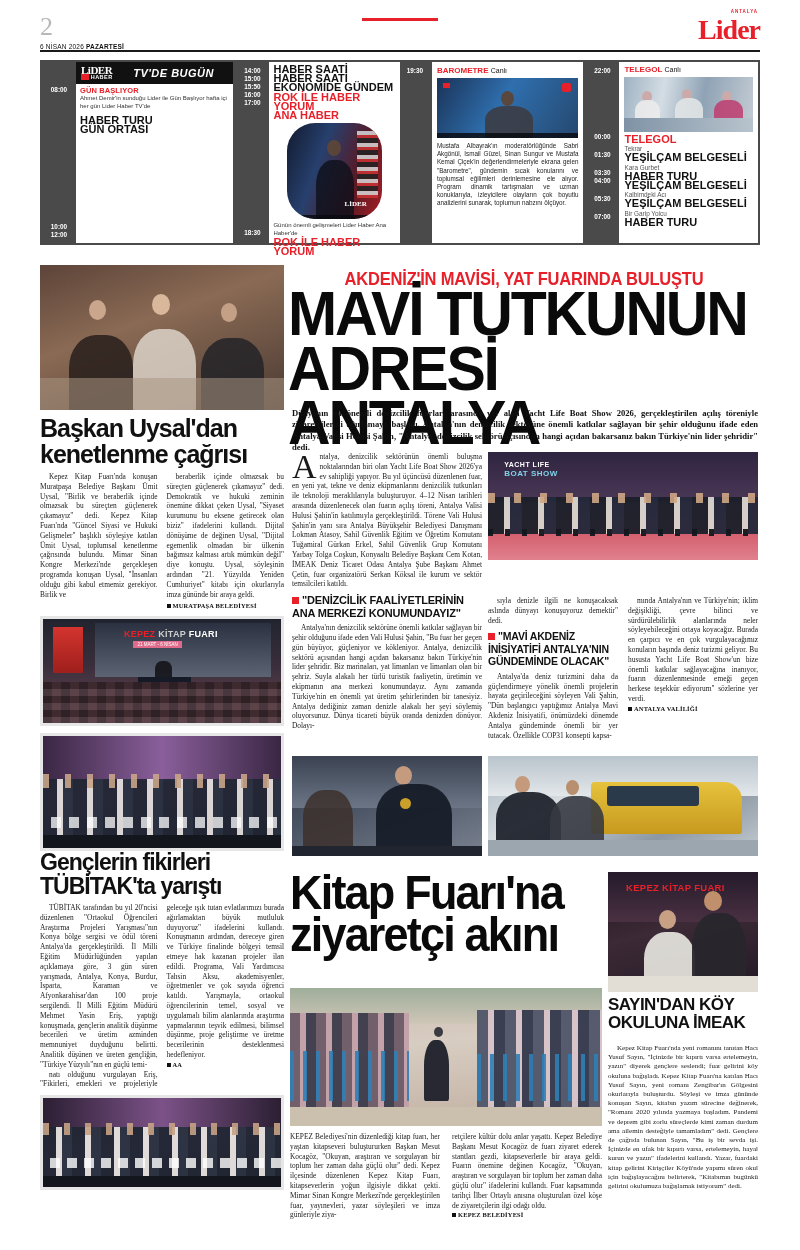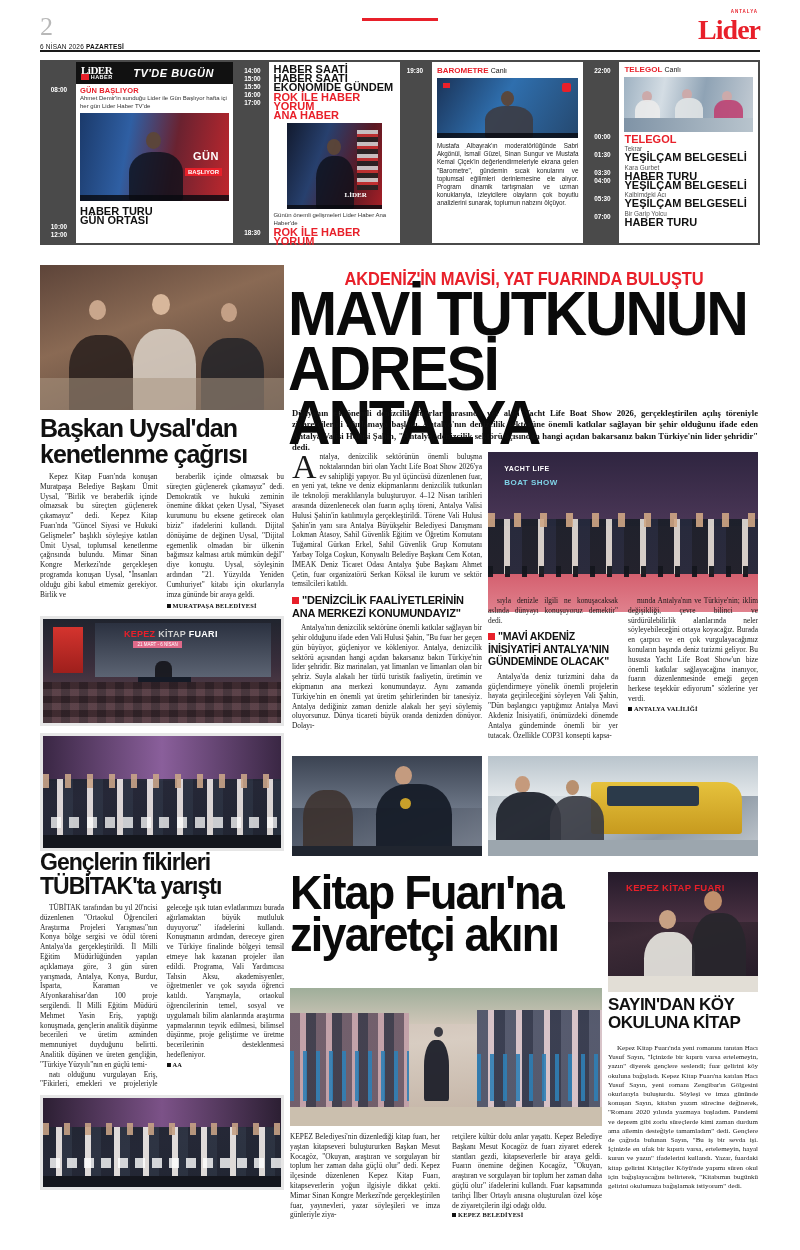--- a/index.html
+++ b/index.html
@@ -158,21 +158,21 @@
     font-family:"Liberation Serif", serif;
     float:left; font-size:34px; line-height:26px; padding:2px 3px 0 0; font-weight:400;
   }
   .subhead {
     font-weight:700; font-size:11px; line-height:12.5px; color:#111; letter-spacing:-.2px;
     margin:5px 0 4px 0;
   }
   .subhead .sq { display:inline-block; width:7px; height:7px; background:#e8202a; margin-right:3px; }
 
   .ph-opening {
-    position:absolute; left:488px; top:452px; width:270px; height:160px;
+    position:absolute; left:488px; top:452px; width:270px; height:108px;
     overflow:hidden; background:linear-gradient(180deg,#3a2c4a 0%,#6d4b63 40%,#c06070 72%,#d8707e 100%);
   }
   .right-body { position:absolute; left:488px; top:596px; width:270px; }
   .rb2 { column-count:2; column-gap:10px; }
 
   .ph-coast {
     position:absolute; left:292px; top:756px; width:190px; height:100px;
     overflow:hidden; background:linear-gradient(160deg,#2e3542 0%,#4c5565 45%,#7a8290 100%);
   }
   .ph-boat {
@@ -235,27 +235,20 @@
         <div class="lider-bar">
           <div class="lider-logo">
             <div class="l1"><span>LiDER</span></div>
             <div class="l2"><span class="redbox">■■</span><span>HABER</span></div>
           </div>
           <div class="tvbugun">TV'DE BUGÜN</div>
         </div>
         <div class="pad">
           <div class="prog-title">GÜN BAŞLIYOR</div>
           <div class="prog-desc">Ahmet Demir'in sunduğu Lider ile Gün Başlıyor hafta içi her gün Lider Haber TV'de</div>
-        </div>
-        <div class="photo ph-studio1" style="height:88px;margin:3px 4px 0 4px;width:auto;">
-          <div class="head" style="left:44%;top:22%;width:15px;height:17px;"></div>
-          <div class="silh" style="left:33%;top:44%;width:36%;height:56%;"></div>
-          <div style="position:absolute;right:7%;top:42%;color:#fff;font-weight:800;font-size:11px;letter-spacing:.5px;">GÜN</div>
-          <div style="position:absolute;right:5%;top:62%;background:#e8202a;color:#fff;font-weight:800;font-size:6px;padding:1px 3px;">BAŞLIYOR</div>
-          <div class="tick"></div>
         </div>
         <div class="pad" style="margin-top:4px">
           <div class="listline">HABER TURU</div>
           <div class="listline">GÜN ORTASI</div>
         </div>
       </div>
     </div>
 
     <div class="tvcol c2">
       <div class="timecol">
@@ -268,21 +261,21 @@
         <div class="sp"></div>
         <div class="t">18:30</div>
         <div style="height:6px"></div>
       </div>
       <div class="tvbody" style="padding:3px 4px 0 4px;">
         <div class="listline">HABER SAATİ</div>
         <div class="listline">HABER SAATİ</div>
         <div class="listline">EKONOMİDE GÜNDEM</div>
         <div class="listline red">ROK İLE HABER YORUM</div>
         <div class="listline red">ANA HABER</div>
-        <div class="photo ph-studio2" style="height:86px;margin:3px 14px 0 14px;width:auto;">
+        <div class="photo ph-studio2" style="height:96px;margin:3px 14px 0 14px;width:auto;border-radius:28px;">
           <div class="head" style="left:42%;top:18%;width:14px;height:16px;"></div>
           <div class="silh" style="left:30%;top:38%;width:40%;height:62%;"></div>
           <div style="position:absolute;right:4%;top:8%;bottom:22%;width:22%;background:repeating-linear-gradient(180deg,#d9d9d9 0 4px,#c33 4px 7px,#222 7px 12px);opacity:.85"></div>
           <div style="position:absolute;right:16%;bottom:12%;color:#fff;font-family:'Liberation Serif',serif;font-weight:700;font-size:7px;">LİDER</div>
           <div class="tick" style="height:4px"></div>
         </div>
         <div class="prog-desc" style="margin-top:3px">Günün önemli gelişmeleri Lider Haber Ana Haber'de</div>
         <div class="listline red" style="margin-top:1px">ROK İLE HABER YORUM</div>
       </div>
       <div class="timecol" style="width:30px">
@@ -516,21 +509,21 @@
     <div style="position:absolute;left:12%;top:8%;color:#e8202a;font-weight:800;font-size:9.5px;letter-spacing:.3px;">KEPEZ KİTAP FUARI</div>
     <div class="head" style="left:34%;top:32%;width:17px;height:19px;background:#c8a184"></div>
     <div class="silh" style="left:24%;top:50%;width:34%;height:52%;background:rgba(225,223,218,.95)"></div>
     <div class="head" style="left:64%;top:16%;width:18px;height:20px;background:#c08f6b"></div>
     <div class="silh" style="left:56%;top:34%;width:36%;height:68%;background:rgba(40,38,44,.95)"></div>
     <div style="position:absolute;left:0;right:0;bottom:0;height:13%;background:#e2ded6"></div>
   </div>
 
   <div class="sayin-h2">
     <div>SAYIN'DAN KÖY</div>
-    <div>OKULUNA  KİTAP</div>
+    <div>OKULUNA  İMEAK</div>
   </div>
 
   <div class="sayin-body">
     <div class="bodytext" style="font-size:7px;line-height:9.2px;">
       <p>Kepez Kitap Fuarı'nda yeni romanını tanıtan Hacı Yusuf Sayın, "İçinizde bir kıpırtı varsa ertelemeyin, yazın" diyerek gençlere seslendi; fuar gelirini köy okuluna bağışladı. Kepez Kitap Fuarı'na katılan Hacı Yusuf Sayın, yeni romanı Zengibar'ın Gölgesini okurlarıyla buluşturdu. Söyleşi ve imza gününde konuşan Sayın, kitabın yazım sürecine değinerek, "Romanı 2020 yılında yazmaya başladım. Pandemi ve deprem gibi zorlu süreçlerde kimi zaman durdum ama ailemin desteğiyle tamamladım" dedi. Gençlere de çağrıda bulunan Sayın, "Bu iş bir sevda işi. İçinizde en ufak bir kıpırtı varsa, ertelemeyin, hayal kurun ve yazın" ifadelerini kullandı. Yazar, fuardaki kitap gelirini Kirişçiler Köyü'nde yapımı süren okul için bağışlayacağını belirterek, "Kitabımın bugünkü gelirini okulumuza bağışlamak istiyorum" dedi.</p>
     </div>
   </div>
 
 </div>
 

